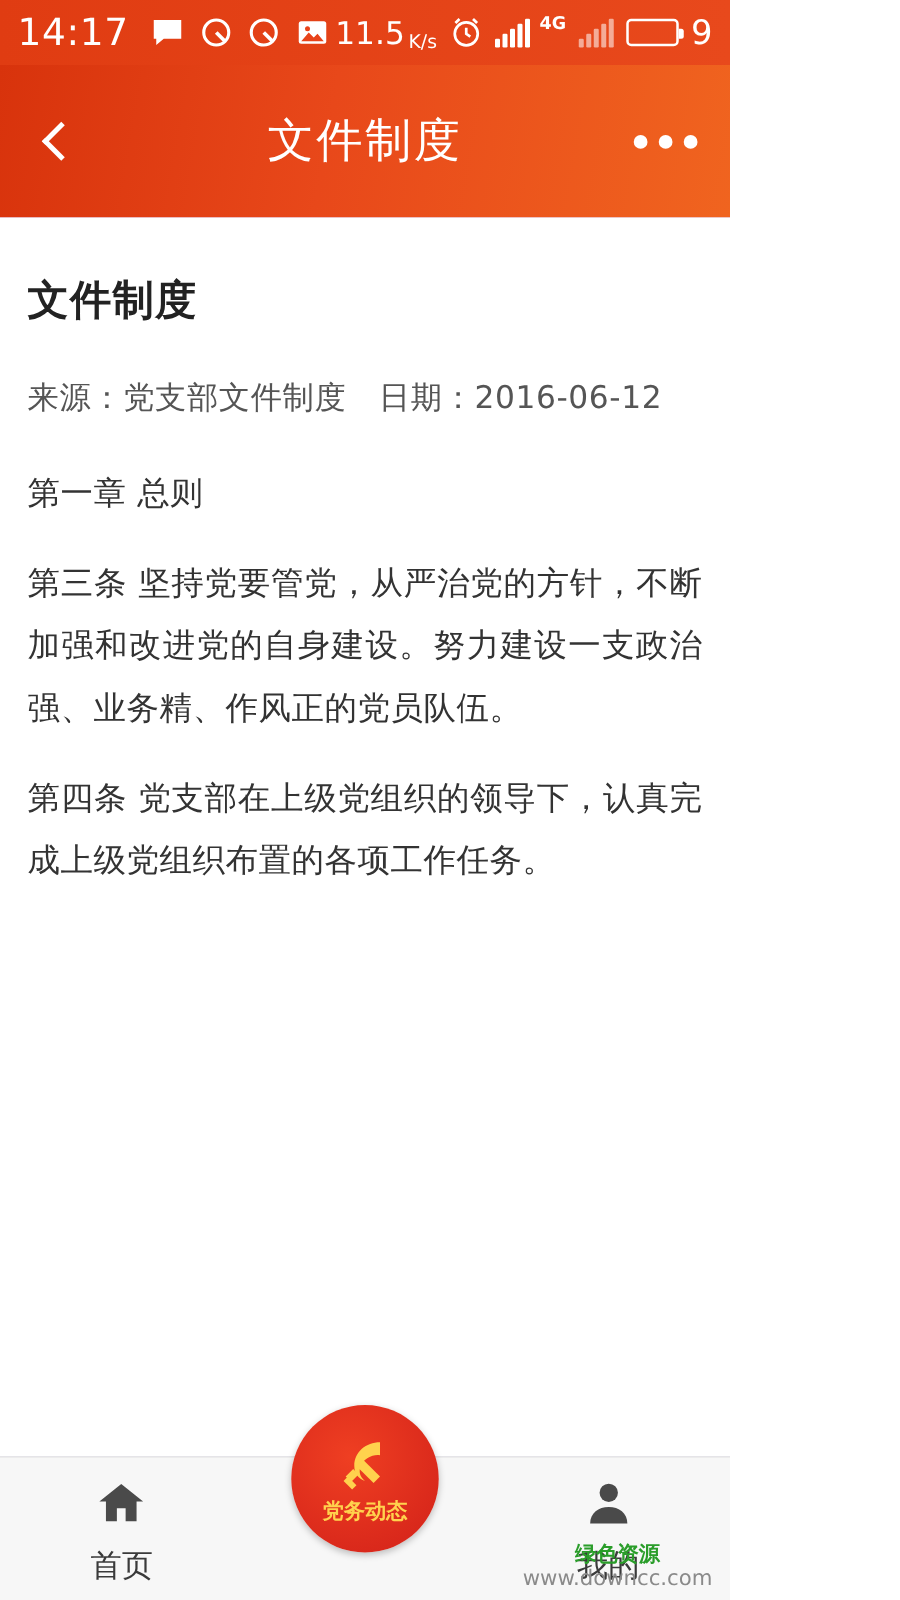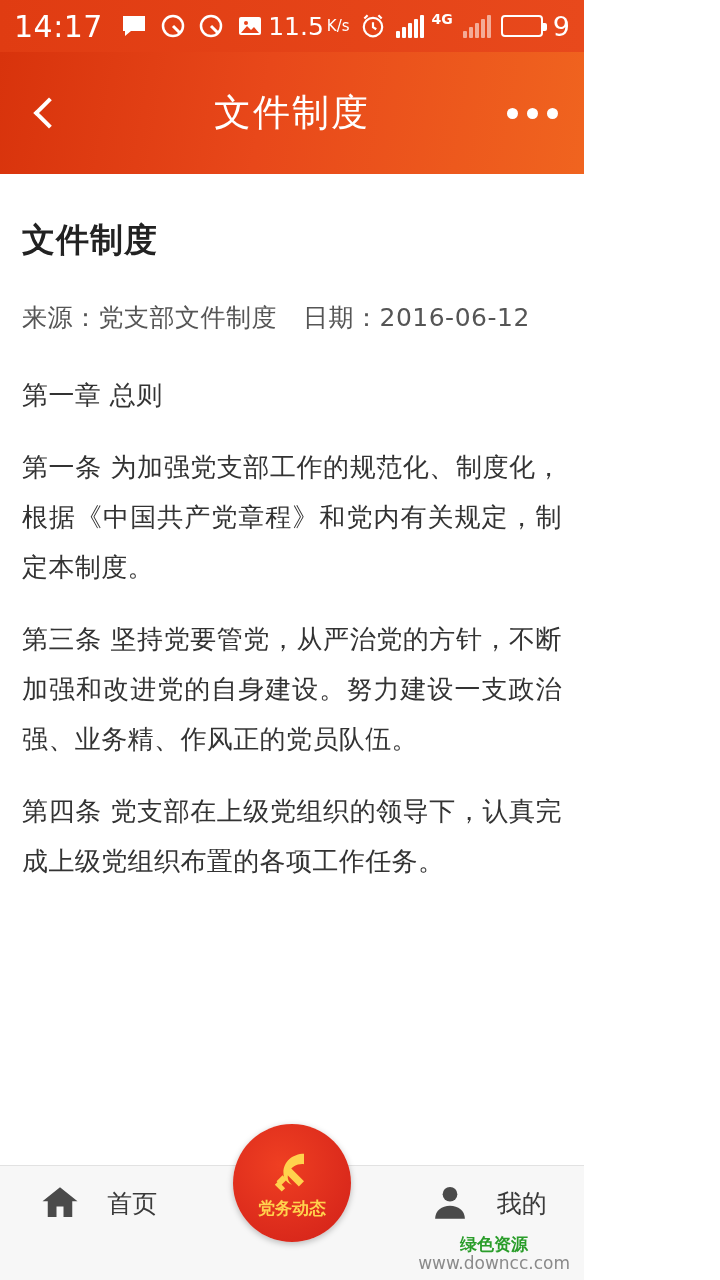--- a/index.html
+++ b/index.html
@@ -44,21 +44,21 @@
   .status-spacer { flex: 1; }
   .status-right {
     display: flex;
     align-items: center;
     gap: 10px;
   }
   .net-speed {
     font-size: 25px;
     font-weight: 500;
     display: flex;
-    align-items: center;
+    align-items: flex-end;
   }
   .net-speed .unit {
     font-size: 15px;
     margin-left: 3px;
     line-height: 1;
   }
   .signal-bars {
     display: flex;
     align-items: flex-end;
     gap: 2px;
@@ -189,25 +189,25 @@
     background: #f7f7f7;
     border-top: 1px solid #e2e2e2;
     display: flex;
     align-items: flex-start;
     position: relative;
     flex: none;
   }
   .tab {
     flex: 1;
     display: flex;
-    flex-direction: row;
+    flex-direction: column;
     align-items: center;
     justify-content: center;
     padding-top: 16px;
-    gap: 24px;
+    gap: 12px;
   }
   .tab-label {
     font-size: 25px;
     color: #3a3a3a;
   }
   .tab-center { flex: 1; }
   .center-btn {
     position: absolute;
     left: 50%;
     transform: translateX(-50%);
@@ -312,21 +312,20 @@
       <span></span>
     </div>
   </div>
 
   <div class="content">
     <div class="doc-title">文件制度</div>
     <div class="doc-meta">
       <span>来源：</span><span>党支部文件制度</span><span class="gap"></span><span>日期：</span><span>2016-06-12</span>
     </div>
     <p class="para">第一章 总则</p>
-    <p class="para">第一条 为加强党支部工作的规范化、制度化，根据《中国共产党章程》和党内有关规定，制定本制度。</p>
     <p class="para">第三条 坚持党要管党，从严治党的方针，不断加强和改进党的自身建设。努力建设一支政治强、业务精、作风正的党员队伍。</p>
     <p class="para">第四条 党支部在上级党组织的领导下，认真完成上级党组织布置的各项工作任务。</p>
   </div>
 
   <div class="tabbar">
     <div class="tab">
       <svg width="46" height="42" viewBox="0 0 24 24">
         <path d="M12 3L2 11h3v9h5v-6h4v6h5v-9h3z" fill="#4a4a4a"></path>
       </svg>
       <div class="tab-label">首页</div>

